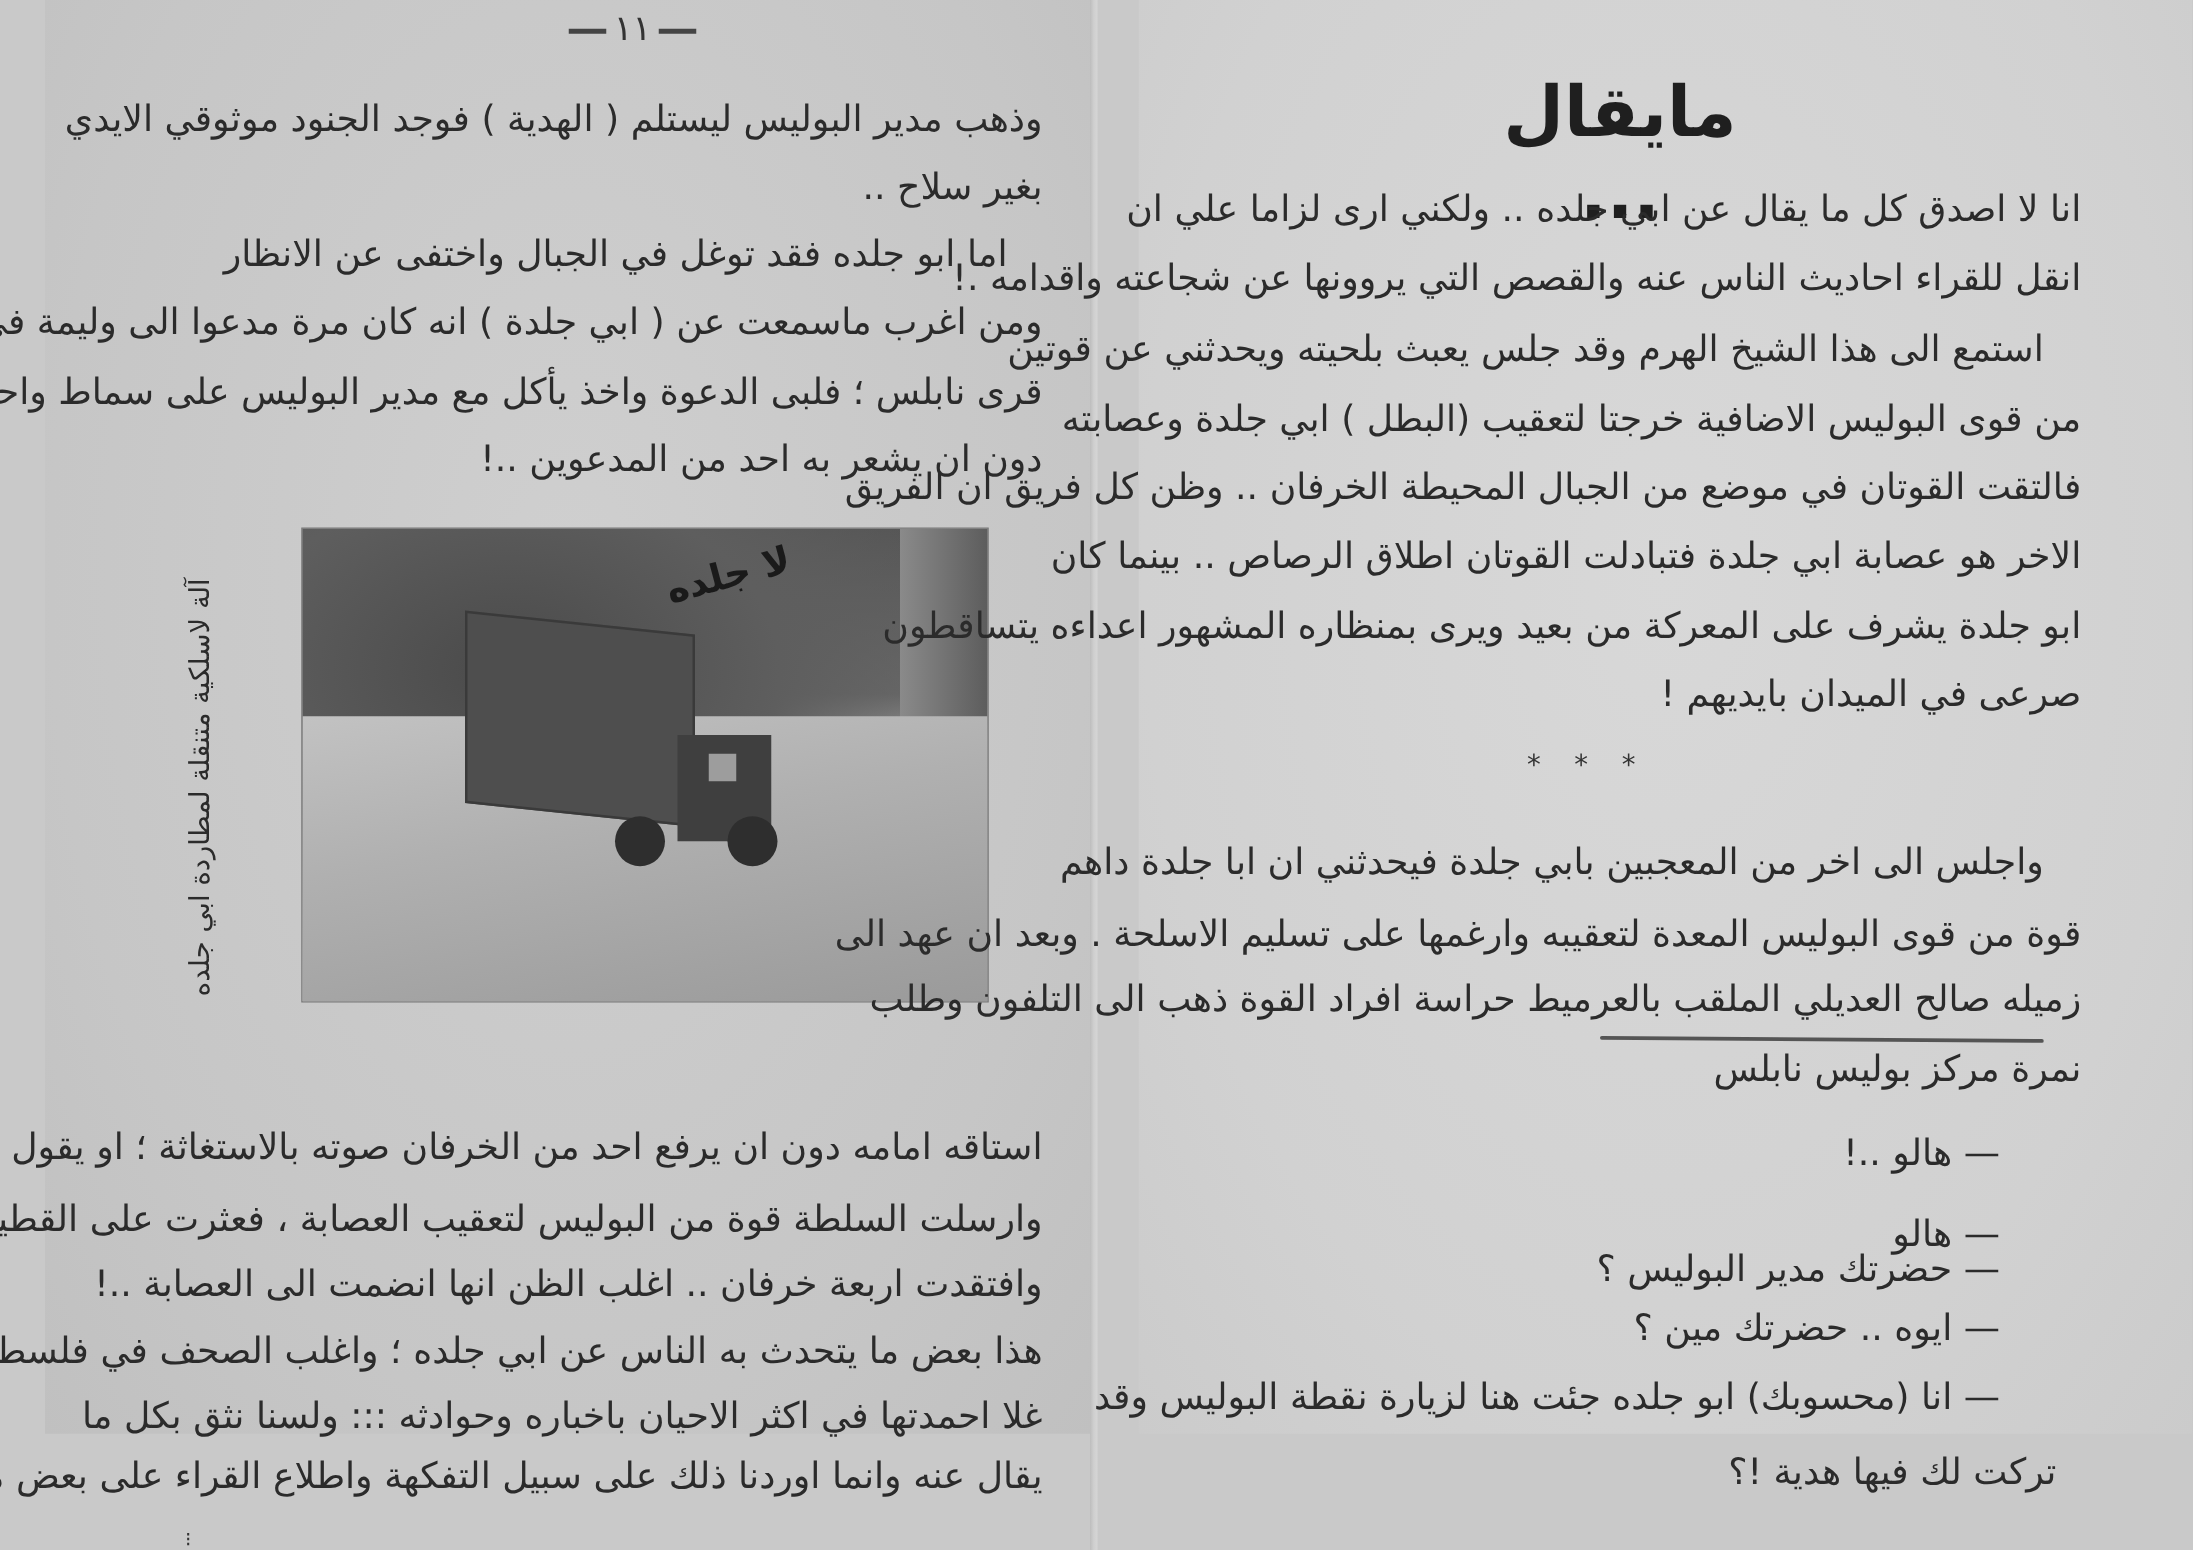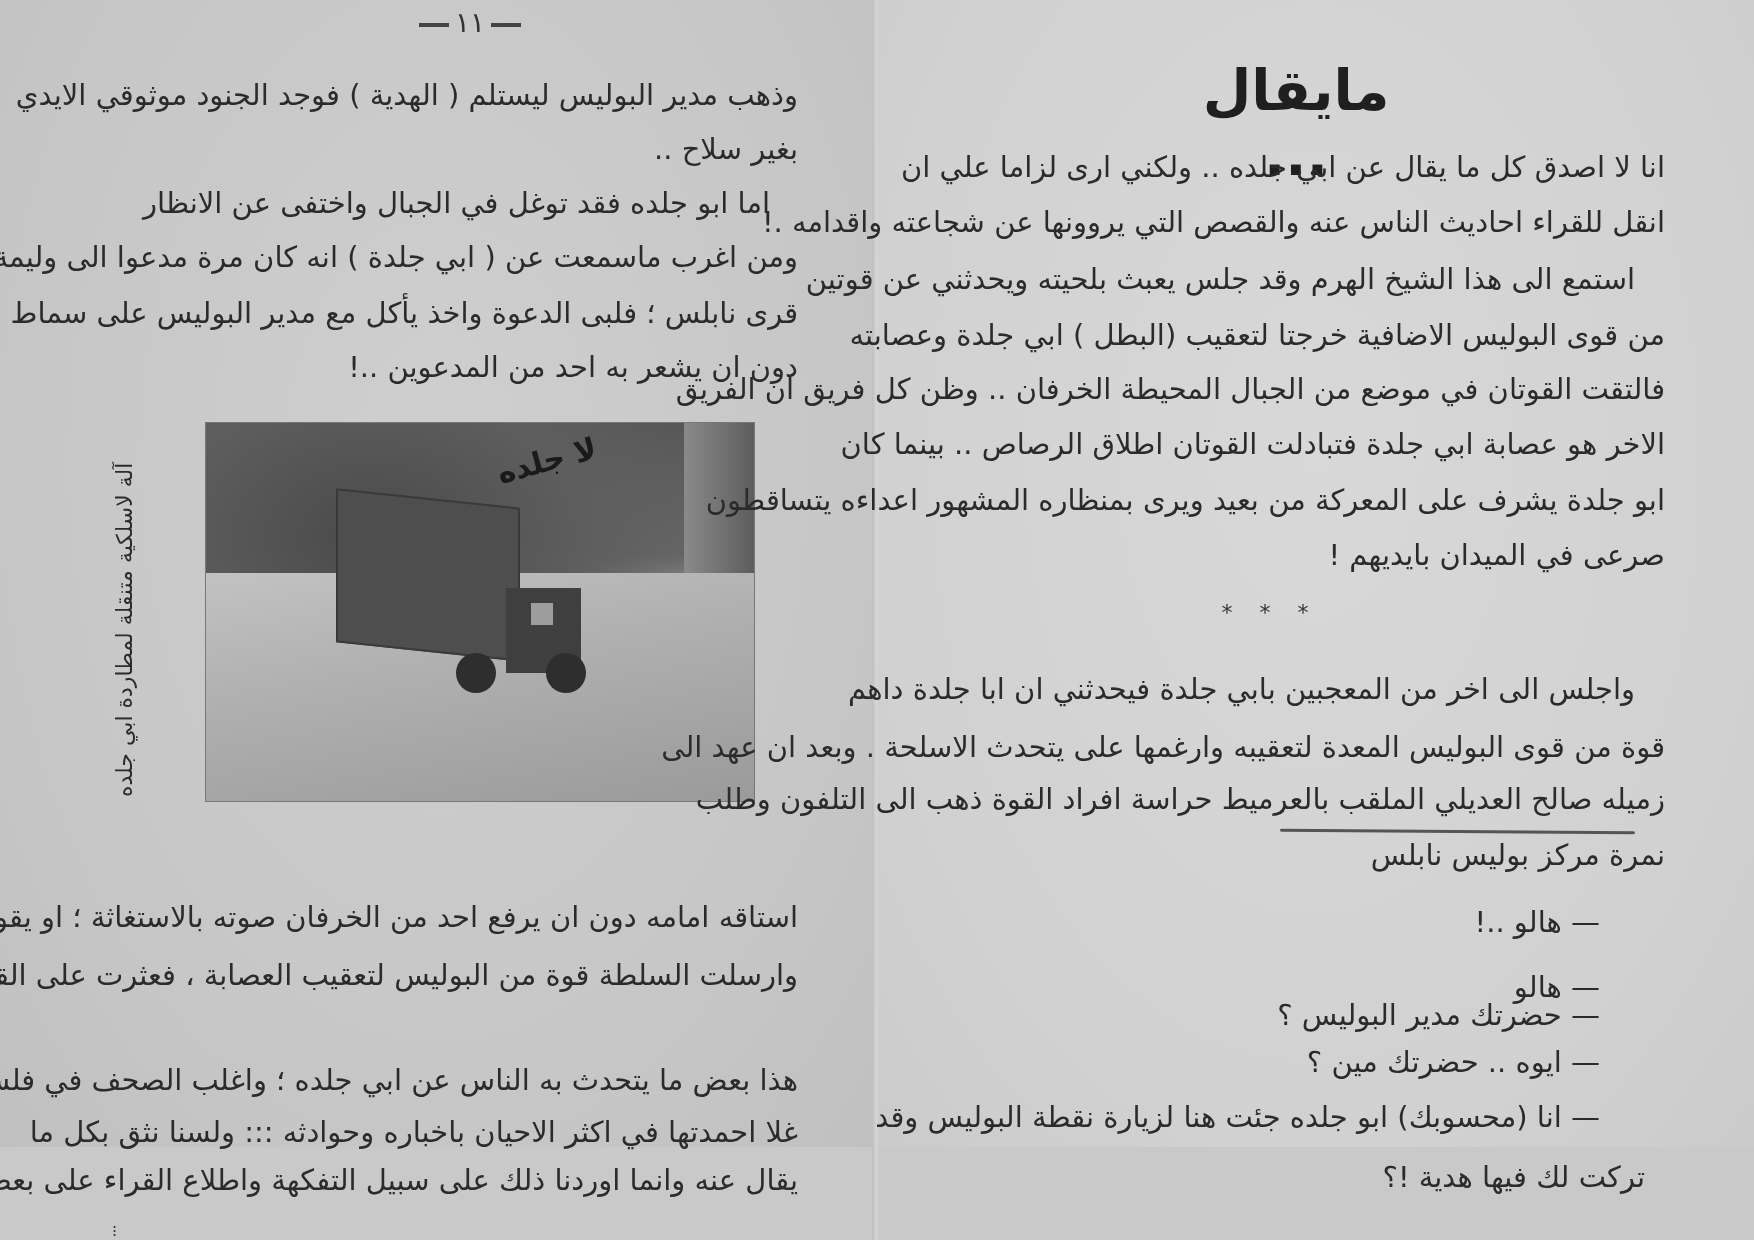--- a/index.html
+++ b/index.html
@@ -5,21 +5,21 @@
   html, body { margin: 0; padding: 0; }
   body {
     width: 1754px; height: 1240px; overflow: hidden;
     background: #c9c9c9;
     font-family: "DejaVu Sans", sans-serif;
     color: #2a2a2a;
     position: relative;
   }
   .spread { position: absolute; inset: 0; display: flex; }
   .page {
-    position: relative; height: 1147px; box-sizing: border-box;
+    position: relative; height: 1147px; box-sizing: border-box; margin-left: 36px;
   }
   .page-left {
     width: 875px;
     background: radial-gradient(ellipse at 50% 40%, #cfcfcf 0%, #c6c6c6 70%, #c0c0c0 100%);
   }
   .page-right {
     width: 879px;
     background: radial-gradient(ellipse at 50% 40%, #d8d8d8 0%, #d1d1d1 70%, #cbcbcb 100%);
   }
   .fold {
@@ -108,20 +108,21 @@
       <div class="truck-cab"></div>
       <div class="cab-window"></div>
       <div class="wheel" style="left:250px; top:230px;"></div>
       <div class="wheel" style="left:340px; top:230px;"></div>
       <div class="handwriting">لا جلده</div>
     </div>
     <div class="caption-vertical">آلة لاسلكية متنقلة لمطاردة ابي جلده</div>
 
     <div class="line justify" style="top:900px; left:118px; width:680px;">استاقه امامه دون ان يرفع احد من الخرفان صوته بالاستغاثة ؛ او يقول (باع) .!</div>
     <div class="line justify" style="top:958px; left:118px; width:680px;">وارسلت السلطة قوة من البوليس لتعقيب العصابة ، فعثرت على القطيع</div>
+    <div class="line" style="top:1010px; left:230px; width:568px;">وافتقدت اربعة خرفان .. اغلب الظن انها انضمت الى العصابة ..!</div>
     <div class="line justify" style="top:1115px; left:118px; width:680px;">غلا احمدتها في اكثر الاحيان باخباره وحوادثه ::: ولسنا نثق بكل ما</div>
     <div class="line justify" style="top:1063px; left:118px; width:680px;">هذا بعض ما يتحدث به الناس عن ابي جلده ؛ واغلب الصحف في فلسطين</div>
     <div class="line justify" style="top:1163px; left:118px; width:680px;">يقال عنه وانما اوردنا ذلك على سبيل التفكهة واطلاع القراء على بعض ما يقال :.</div>
     <div class="footnote-mark">⁝</div>
   </div>
 
   <div class="page page-right">
   </div>
 </div>
 
@@ -135,21 +136,21 @@
 <div class="line" style="top:262px; left:935px; width:700px;">استمع الى هذا الشيخ الهرم وقد جلس يعبث بلحيته ويحدثني عن قوتين</div>
 <div class="line justify" style="top:318px; left:915px; width:750px;">من قوى البوليس الاضافية خرجتا لتعقيب (البطل ) ابي جلدة وعصابته</div>
 <div class="line justify" style="top:372px; left:915px; width:750px;">فالتقت القوتان في موضع من الجبال المحيطة الخرفان .. وظن كل فريق ان الفريق</div>
 <div class="line justify" style="top:427px; left:915px; width:750px;">الاخر هو عصابة ابي جلدة فتبادلت القوتان اطلاق الرصاص .. بينما كان</div>
 <div class="line justify" style="top:483px; left:915px; width:750px;">ابو جلدة يشرف على المعركة من بعيد ويرى بمنظاره المشهور اعداءه يتساقطون</div>
 <div class="line" style="top:538px; left:1250px; width:415px;">صرعى في الميدان بايديهم !</div>
 
 <div class="stars">* * *</div>
 
 <div class="line" style="top:672px; left:935px; width:700px;">واجلس الى اخر من المعجبين بابي جلدة فيحدثني ان ابا جلدة داهم</div>
-<div class="line justify" style="top:730px; left:915px; width:750px;">قوة من قوى البوليس المعدة لتعقيبه وارغمها على يتحدث الاسلحة . وبعد ان عهد الى</div>
+<div class="line justify" style="top:730px; left:915px; width:750px;">قوة من قوى البوليس المعدة لتعقيبه وارغمها على تسليم الاسلحة . وبعد ان عهد الى</div>
 <div class="line justify" style="top:782px; left:915px; width:750px;">زميله صالح العديلي الملقب بالعرميط حراسة افراد القوة ذهب الى التلفون وطلب</div>
 <div class="underline"></div>
 <div class="line" style="top:838px; left:1330px; width:335px;">نمرة مركز بوليس نابلس</div>
 
 <div class="line" style="top:905px; left:1380px; width:220px;">— هالو ..!</div>
 <div class="line" style="top:950px; left:1380px; width:220px;margin-top:20px;">— هالو</div>
 <div class="line" style="top:998px; left:1280px; width:320px;">— حضرتك مدير البوليس ؟</div>
 <div class="line" style="top:1045px; left:1280px; width:320px;">— ايوه .. حضرتك مين ؟</div>
 <div class="line justify" style="top:1100px; left:898px; width:702px;">— انا (محسوبك) ابو جلده جئت هنا لزيارة نقطة البوليس وقد</div>
 <div class="line" style="top:1160px; left:1300px; width:345px;">تركت لك فيها هدية !؟</div>

